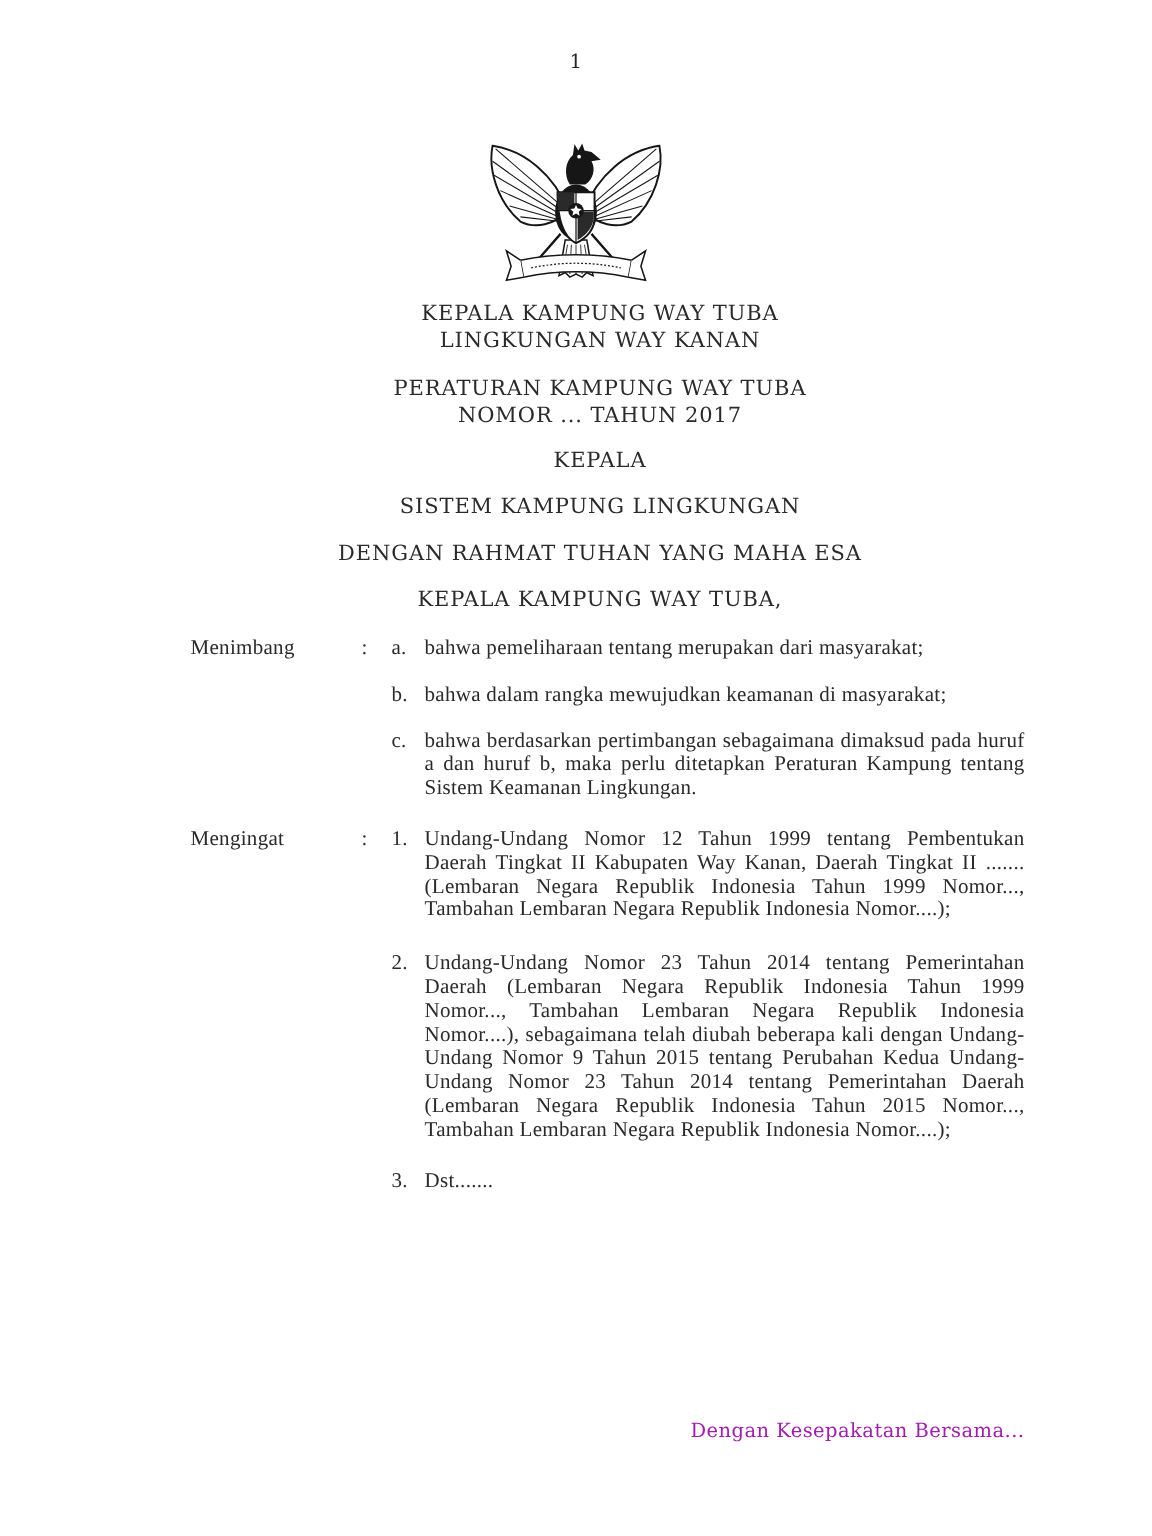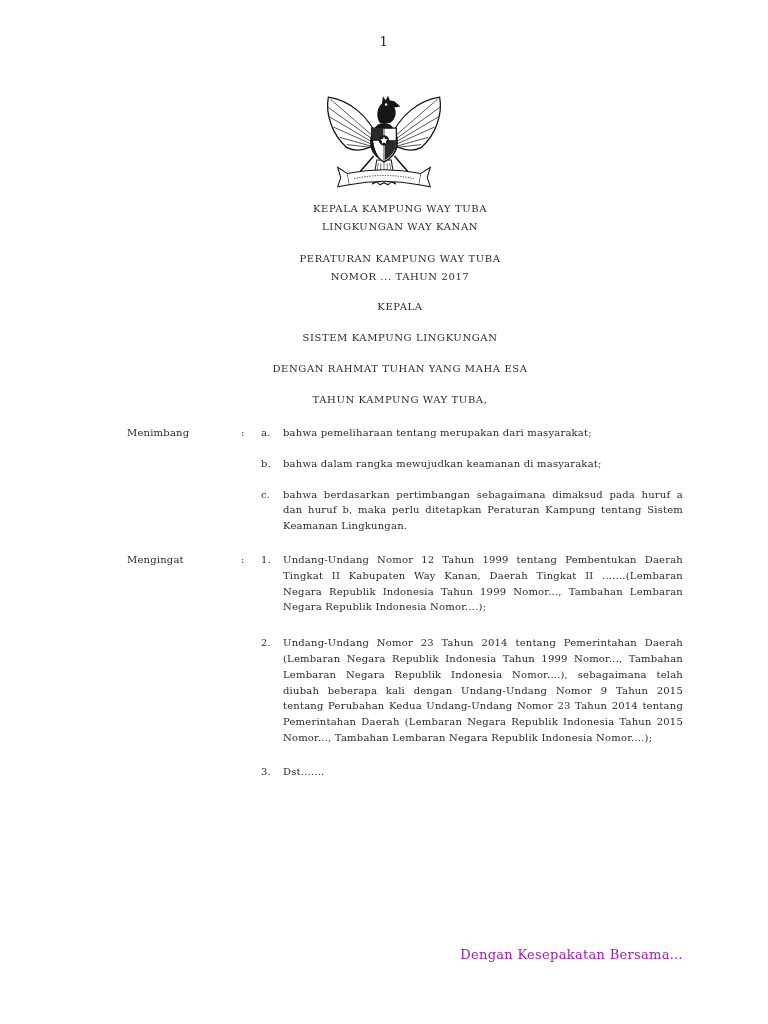--- a/index.html
+++ b/index.html
@@ -19,36 +19,37 @@
   }
 
   .emblem-wrap {
     position: absolute; top: 90px; left: 0; right: 0;
     display: flex; justify-content: center;
   }
 
   .headings { position: absolute; top: 200px; left: 0; right: 0; }
   .h {
     text-align: center;
-    font-size: 10px; line-height: 18px;
+    font-size: 14px; line-height: 18px;
     letter-spacing: .6px;
     color: #2a2a2a;
     padding-left: 32px;
   }
   .gap14 { margin-top: 14px; }
   .gap12 { margin-top: 12px; }
   .gap13 { margin-top: 13px; }
 
   .content { position: absolute; top: 425px; left: 127px; right: 85px; }
   .row {
     display: grid;
     grid-template-columns: 114px 20px 22px 1fr;
-    font-size: 10px; line-height: 15.8px;
+    font-size: 14px; line-height: 15.8px;
     letter-spacing: .2px;
     color: #2a2a2a;
+    font-family: Liberation Serif, serif;
   }
   .row .label   { text-align: left; }
   .row .colon   { text-align: left; }
   .row .marker  { text-align: left; }
   .row .text    { text-align: justify; text-justify: inter-word; }
   .mb15 { margin-bottom: 15px; }
   .mb18 { margin-bottom: 18px; }
   .mb20 { margin-bottom: 20px; }
 
   .footer {
@@ -97,21 +98,21 @@
   </div>
 
   <div class="headings">
     <div class="h">KEPALA KAMPUNG WAY TUBA</div>
     <div class="h">LINGKUNGAN WAY KANAN</div>
     <div class="h gap14">PERATURAN KAMPUNG WAY TUBA</div>
     <div class="h">NOMOR ... TAHUN 2017</div>
     <div class="h gap12">KEPALA</div>
     <div class="h gap13">SISTEM KAMPUNG LINGKUNGAN</div>
     <div class="h gap13">DENGAN RAHMAT TUHAN YANG MAHA ESA</div>
-    <div class="h gap13">TAHUN KAMPUNG WAY TUBA,</div>
+    <div class="h gap13">KEPALA KAMPUNG WAY TUBA,</div>
   </div>
 
   <div class="content">
 
     <div class="row mb15">
       <div class="label">Menimbang</div>
       <div class="colon">:</div>
       <div class="marker">a.</div>
       <div class="text">bahwa pemeliharaan tentang merupakan dari masyarakat;</div>
     </div>

